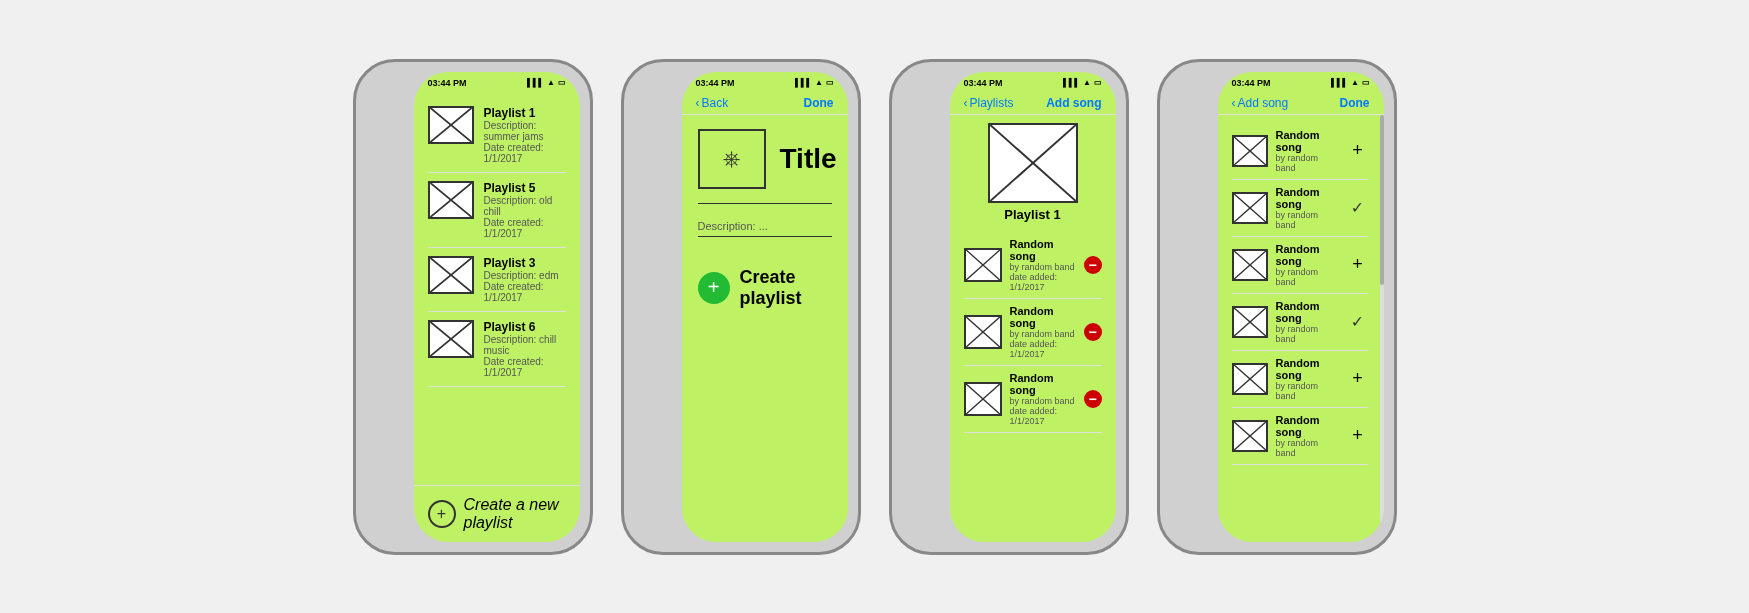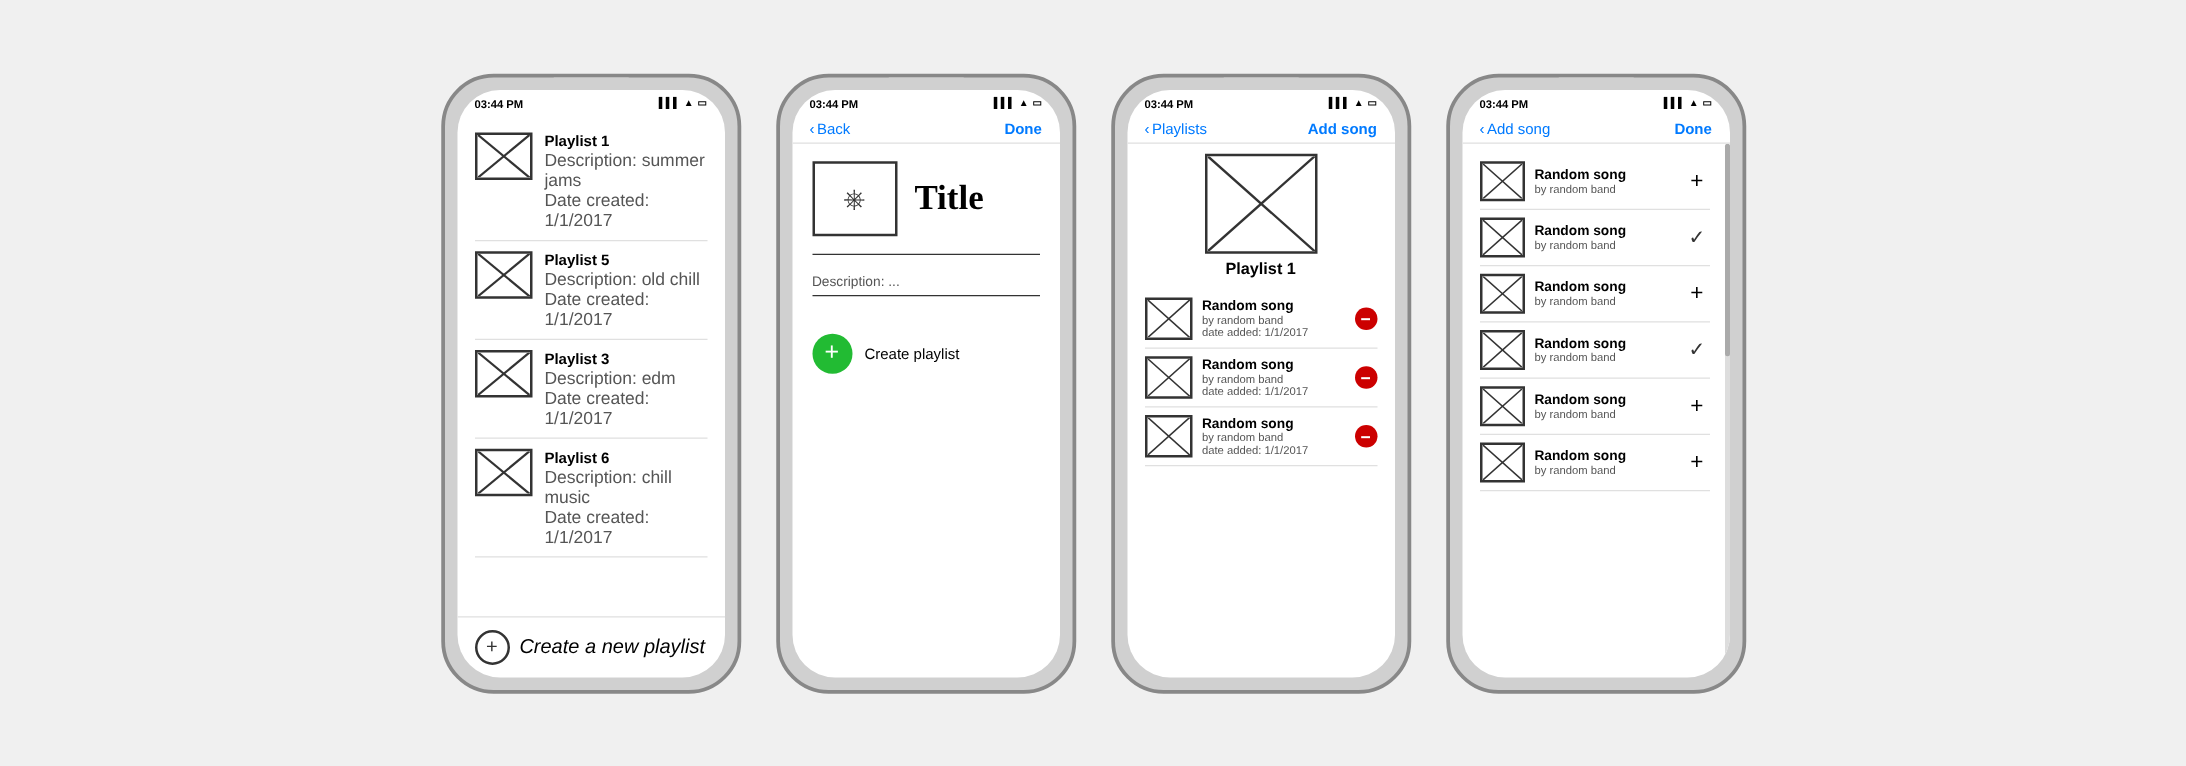--- a/index.html
+++ b/index.html
@@ -21,28 +21,29 @@
     .phone {
       background: #d0d0d0;
       border-radius: 42px;
       padding: 10px;
       width: 240px;
       min-height: 490px;
       position: relative;
       border: 3px solid #888;
     }
     .phone-inner {
-      background: #ffffff;
+      background: #bef264;
       border-radius: 34px;
       overflow: hidden;
       height: 100%;
       min-height: 470px;
       display: flex;
       flex-direction: column;
       position: relative;
+      margin-left: 48px;
     }
     
     .notch-bar {
       display: flex;
       justify-content: space-between;
       align-items: center;
       padding: 6px 14px 2px;
       font-size: 9px;
       font-weight: 600;
     }
@@ -102,25 +103,25 @@
     }
     .playlist-info {
       flex: 1;
     }
     .playlist-name {
       font-size: 12px;
       font-weight: 600;
       color: #000;
     }
     .playlist-desc {
-      font-size: 14px;
+      font-size: 10px;
       color: #555;
     }
     .playlist-date {
-      font-size: 14px;
+      font-size: 10px;
       color: #555;
     }
     
     .create-btn-bar {
       display: flex;
       align-items: center;
       gap: 8px;
       padding: 10px 14px;
       border-top: 1px solid #e0e0e0;
       margin-top: auto;
@@ -157,21 +158,20 @@
       align-items: center;
       justify-content: center;
       font-size: 22px;
       color: #333;
       flex-shrink: 0;
     }
     .title-text {
       font-size: 28px;
       font-weight: 700;
       color: #000;
-      font-family: Liberation Serif, serif;
     }
     .green-create-btn {
       display: flex;
       align-items: center;
       gap: 10px;
       margin-top: 30px;
       padding: 0 0;
     }
     .green-circle {
       width: 32px;
@@ -180,22 +180,22 @@
       background: #22bb33;
       display: flex;
       align-items: center;
       justify-content: center;
       color: #fff;
       font-size: 20px;
       font-weight: 300;
       flex-shrink: 0;
     }
     .green-label {
-      font-size: 12px;
-      font-weight: 400;
+      font-size: 18px;
+      font-weight: 700;
       color: #000;
     }
     .playlist-detail-name {
       text-align: center;
       font-size: 13px;
       font-weight: 600;
       margin-bottom: 10px;
     }
     .song-item {
       display: flex;

